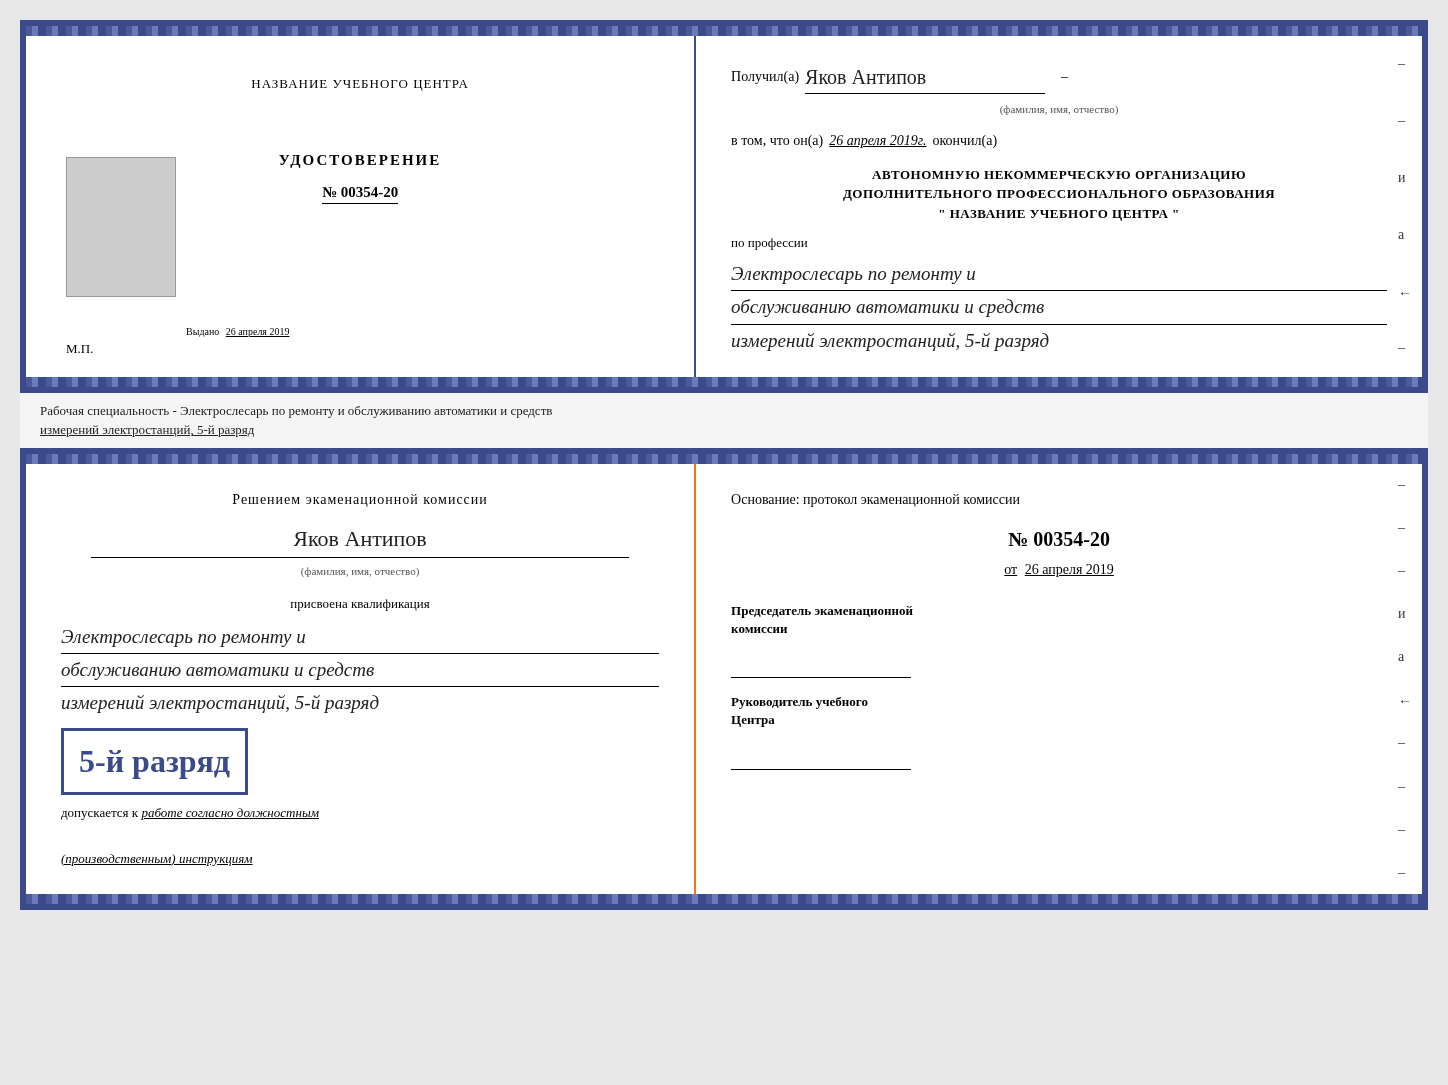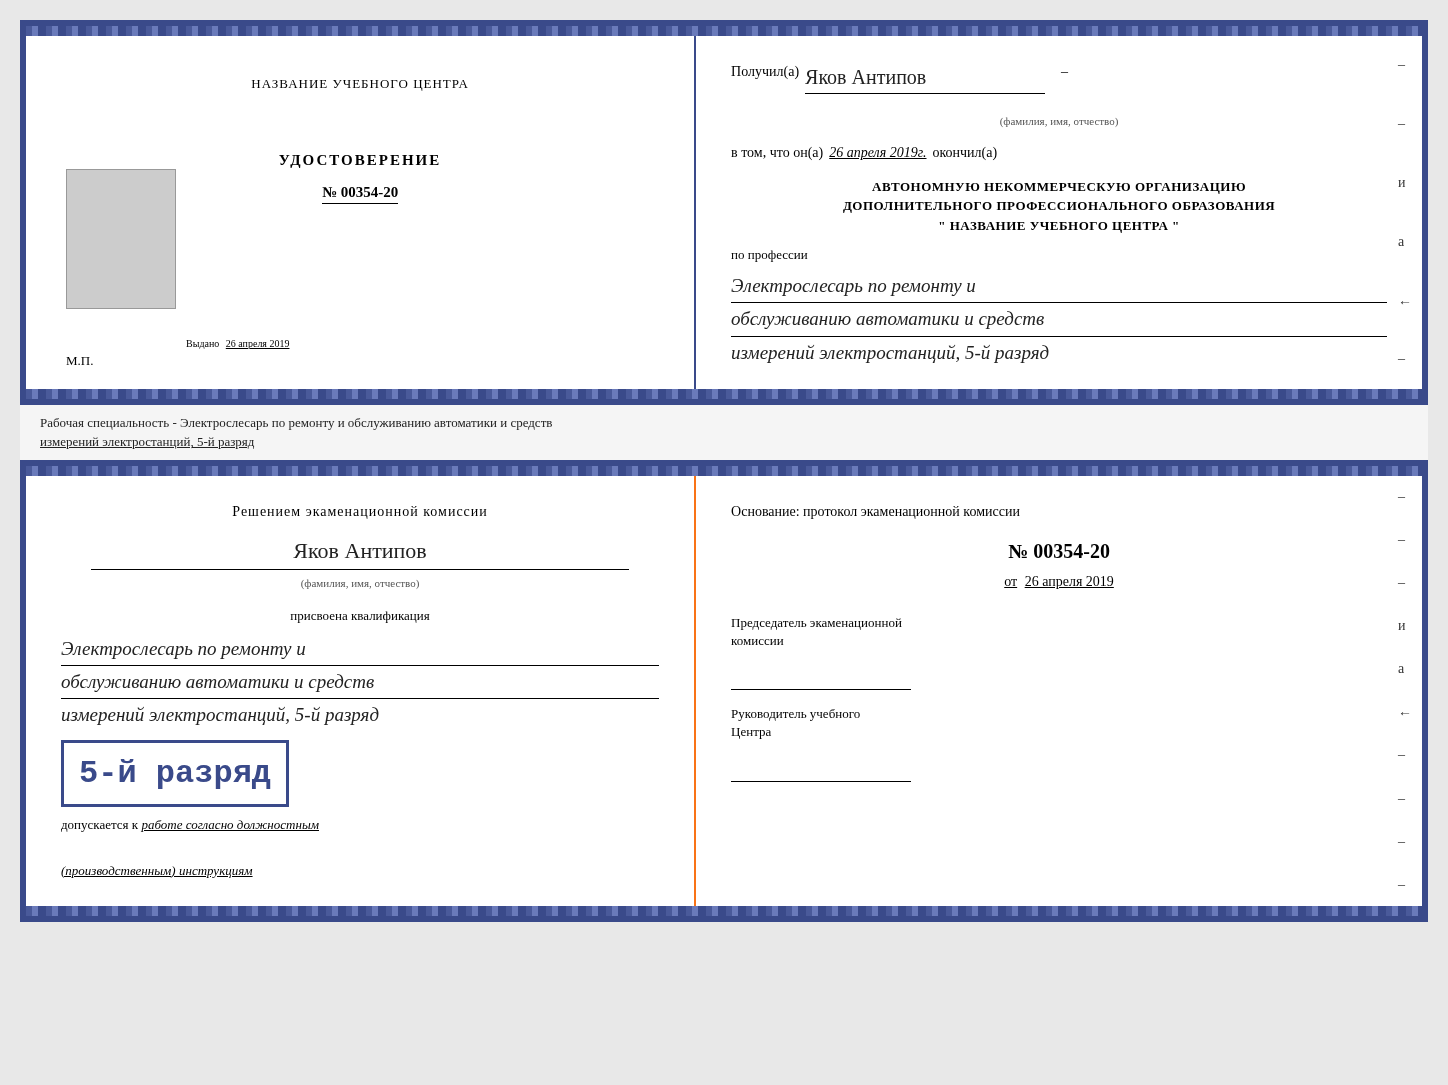--- a/index.html
+++ b/index.html
@@ -183,21 +183,21 @@
       border: 3px solid #3a4a8a;
       display: inline-block;
       padding: 5px 15px;
       margin: 8px 0;
     }
 
     .razryad-big {
       font-size: 32px;
       font-weight: bold;
       color: #3a4a8a;
-      font-family: Liberation Mono, monospace;
+      font-family: Liberation Serif, serif;
     }
 
     .dopuskaetsya-text {
       font-size: 13px;
     }
 
     .dopuskaetsya-italic {
       font-style: italic;
       font-size: 13px;
       text-decoration: underline;
@@ -212,20 +212,21 @@
     }
 
     .ot-date {
       font-size: 14px;
       margin-bottom: 20px;
       text-align: center;
     }
 
     .signature-block {
       margin-top: 15px;
+      font-weight: bold;
     }
 
     .signature-label {
       font-size: 13px;
       margin-bottom: 20px;
       line-height: 1.4;
     }
 
     .signature-line {
       border-bottom: 1px solid #000;
@@ -270,21 +271,21 @@
         <div class="photo-placeholder"></div>
         <div class="vydano-line">
           <span>Выдано</span>
           <span style="text-decoration: underline; margin-left: 4px;">26 апреля 2019</span>
         </div>
         <div class="mp-label">М.П.</div>
       </div>
 
       <div class="cert-top-right">
 
-        <div style="display: flex; align-items: flex-start; gap: 6px; margin-bottom: 16px;">
+        <div style="display: flex; align-items: center; gap: 6px; margin-bottom: 4px;">
           <span style="font-size: 14px;">Получил(а)</span>
           <span class="handwritten underlined-field" style="min-width: 240px;">Яков Антипов</span>
           <span style="font-size: 14px; margin-left: 10px;">–</span>
         </div>
         <div style="text-align: center; margin-bottom: 10px;">
           <span style="font-size: 11px; color: #555;">(фамилия, имя, отчество)</span>
         </div>
 
         <div style="display: flex; align-items: baseline; gap: 6px; margin-bottom: 10px; flex-wrap: wrap;">
           <span style="font-size: 14px;">в том, что он(а)</span>

